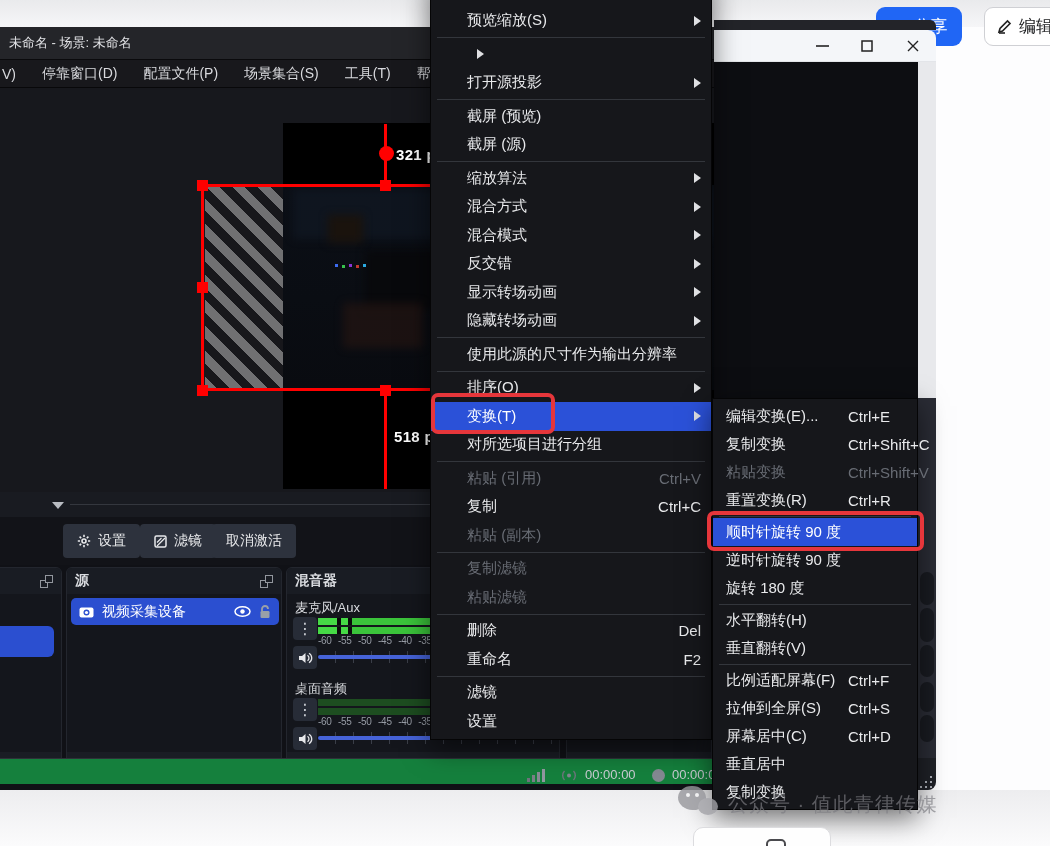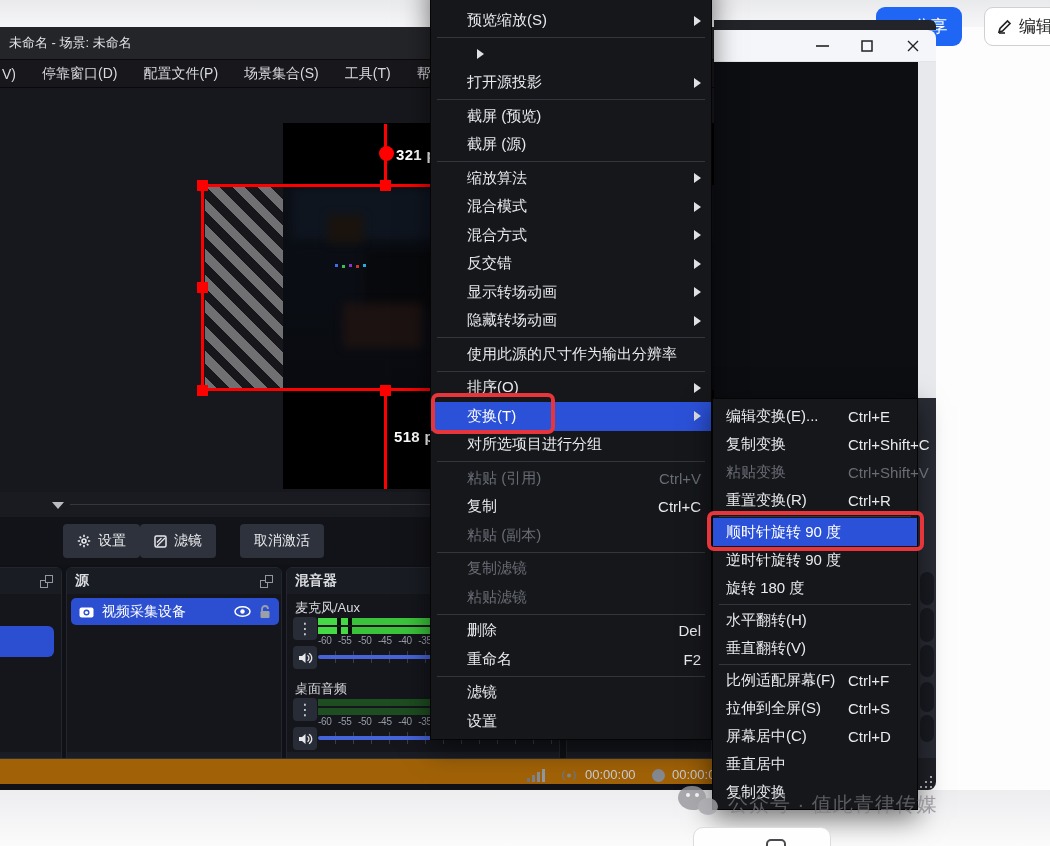--- a/index.html
+++ b/index.html
@@ -71,21 +71,21 @@
   .sq-btn{position:absolute;width:24px;height:23px;background:#272c37;border-radius:4px;
     display:flex;align-items:center;justify-content:center;color:#cfd2d8;}
   .meter{position:absolute;width:240px;height:7px;}
   .scale{position:absolute;font-size:10px;color:#979ca5;letter-spacing:-0.3px;word-spacing:4px;white-space:nowrap;}
   .slider{position:absolute;width:240px;height:12px;}
   .slider .ticks{position:absolute;left:0;top:0;width:100%;height:100%;
     background:repeating-linear-gradient(90deg,transparent 0 17px,#3a3e48 17px 18px);}
   .slider .bar{position:absolute;left:0;top:4px;width:100%;height:4px;background:#4663d8;border-radius:2px;}
 
   
-  .statusbar{position:absolute;left:0;top:731px;width:714px;height:26px;background:#a16207;
+  .statusbar{position:absolute;left:0;top:731px;width:714px;height:26px;background:#15803d;
     border-top:1px solid #2e3138;color:#c9ccd2;font-size:13px;padding-left:32px;}
   .statusbar .t{position:absolute;top:8px;}
 
   
   .fwin{position:absolute;left:714px;top:20px;width:222px;height:770px;z-index:3;}
   .fwin-topedge{position:absolute;left:0;top:0;width:222px;height:10px;background:#232429;border-radius:0 6px 0 0;}
   .fwin-titlebar{position:absolute;left:0;top:10px;width:222px;height:32px;background:#f4f6f9;
     border-radius:0 8px 0 0;border-bottom:1px solid #e3e5e9;}
   .wc{position:absolute;top:0;width:34px;height:32px;display:flex;align-items:center;justify-content:center;color:#222;}
   .fwin-content{position:absolute;left:0;top:42px;width:204px;height:728px;background:#0d0e12;}
@@ -224,21 +224,21 @@
         </svg>
         <span>设置</span>
       </div>
       <div class="obtn" style="left:140px;">
         <svg width="13" height="13" viewBox="0 0 13 13">
           <rect x="1" y="1" width="11" height="11" rx="1.5" fill="none" stroke="#e8e9eb" stroke-width="1.5"></rect>
           <path d="M3 11 L11 3 M3 7.5 L7.5 3" stroke="#e8e9eb" stroke-width="1.2"></path>
         </svg>
         <span>滤镜</span>
       </div>
-      <div class="obtn" style="left:240px;">
+      <div class="obtn" style="left:212px;">
         <span>取消激活</span>
       </div>
     </div>
 
     <div class="dock" style="left:-6px;width:68px;">
       <div class="dock-header">
         <span></span>
         <span class="popout">
             <i></i>
             <i></i>
@@ -425,25 +425,25 @@
       </div>
     <div class="mi">
         <span class="lab">截屏 (源)</span>
       </div>
     <div class="msep"></div>
     <div class="mi">
         <span class="lab">缩放算法</span>
         <span class="arr"></span>
       </div>
     <div class="mi">
+        <span class="lab">混合方式</span>
+        <span class="arr"></span>
+      </div>
+    <div class="mi">
         <span class="lab">混合模式</span>
-        <span class="arr"></span>
-      </div>
-    <div class="mi">
-        <span class="lab">混合方式</span>
         <span class="arr"></span>
       </div>
     <div class="mi">
         <span class="lab">反交错</span>
         <span class="arr"></span>
       </div>
     <div class="mi">
         <span class="lab">显示转场动画</span>
         <span class="arr"></span>
       </div>

